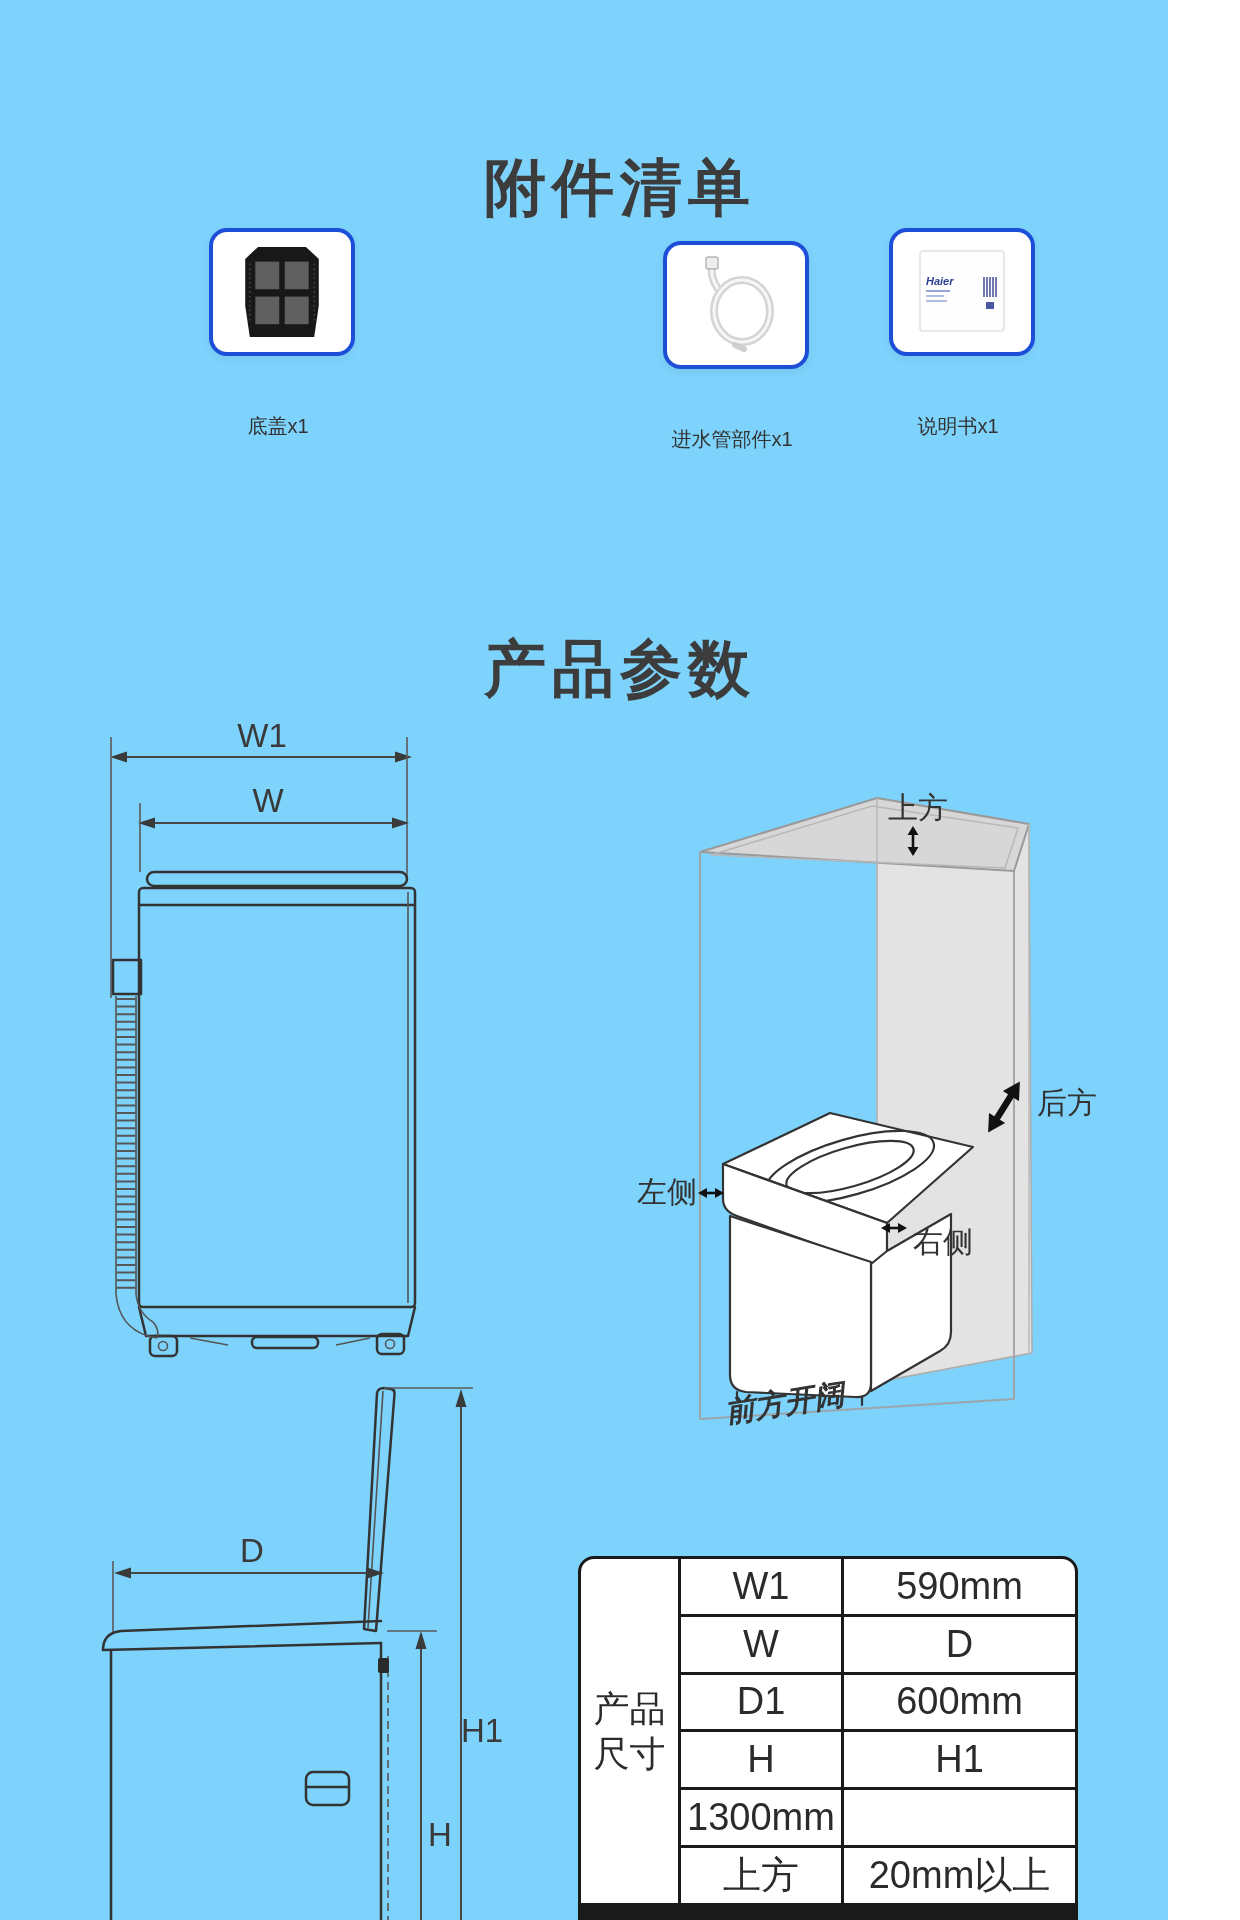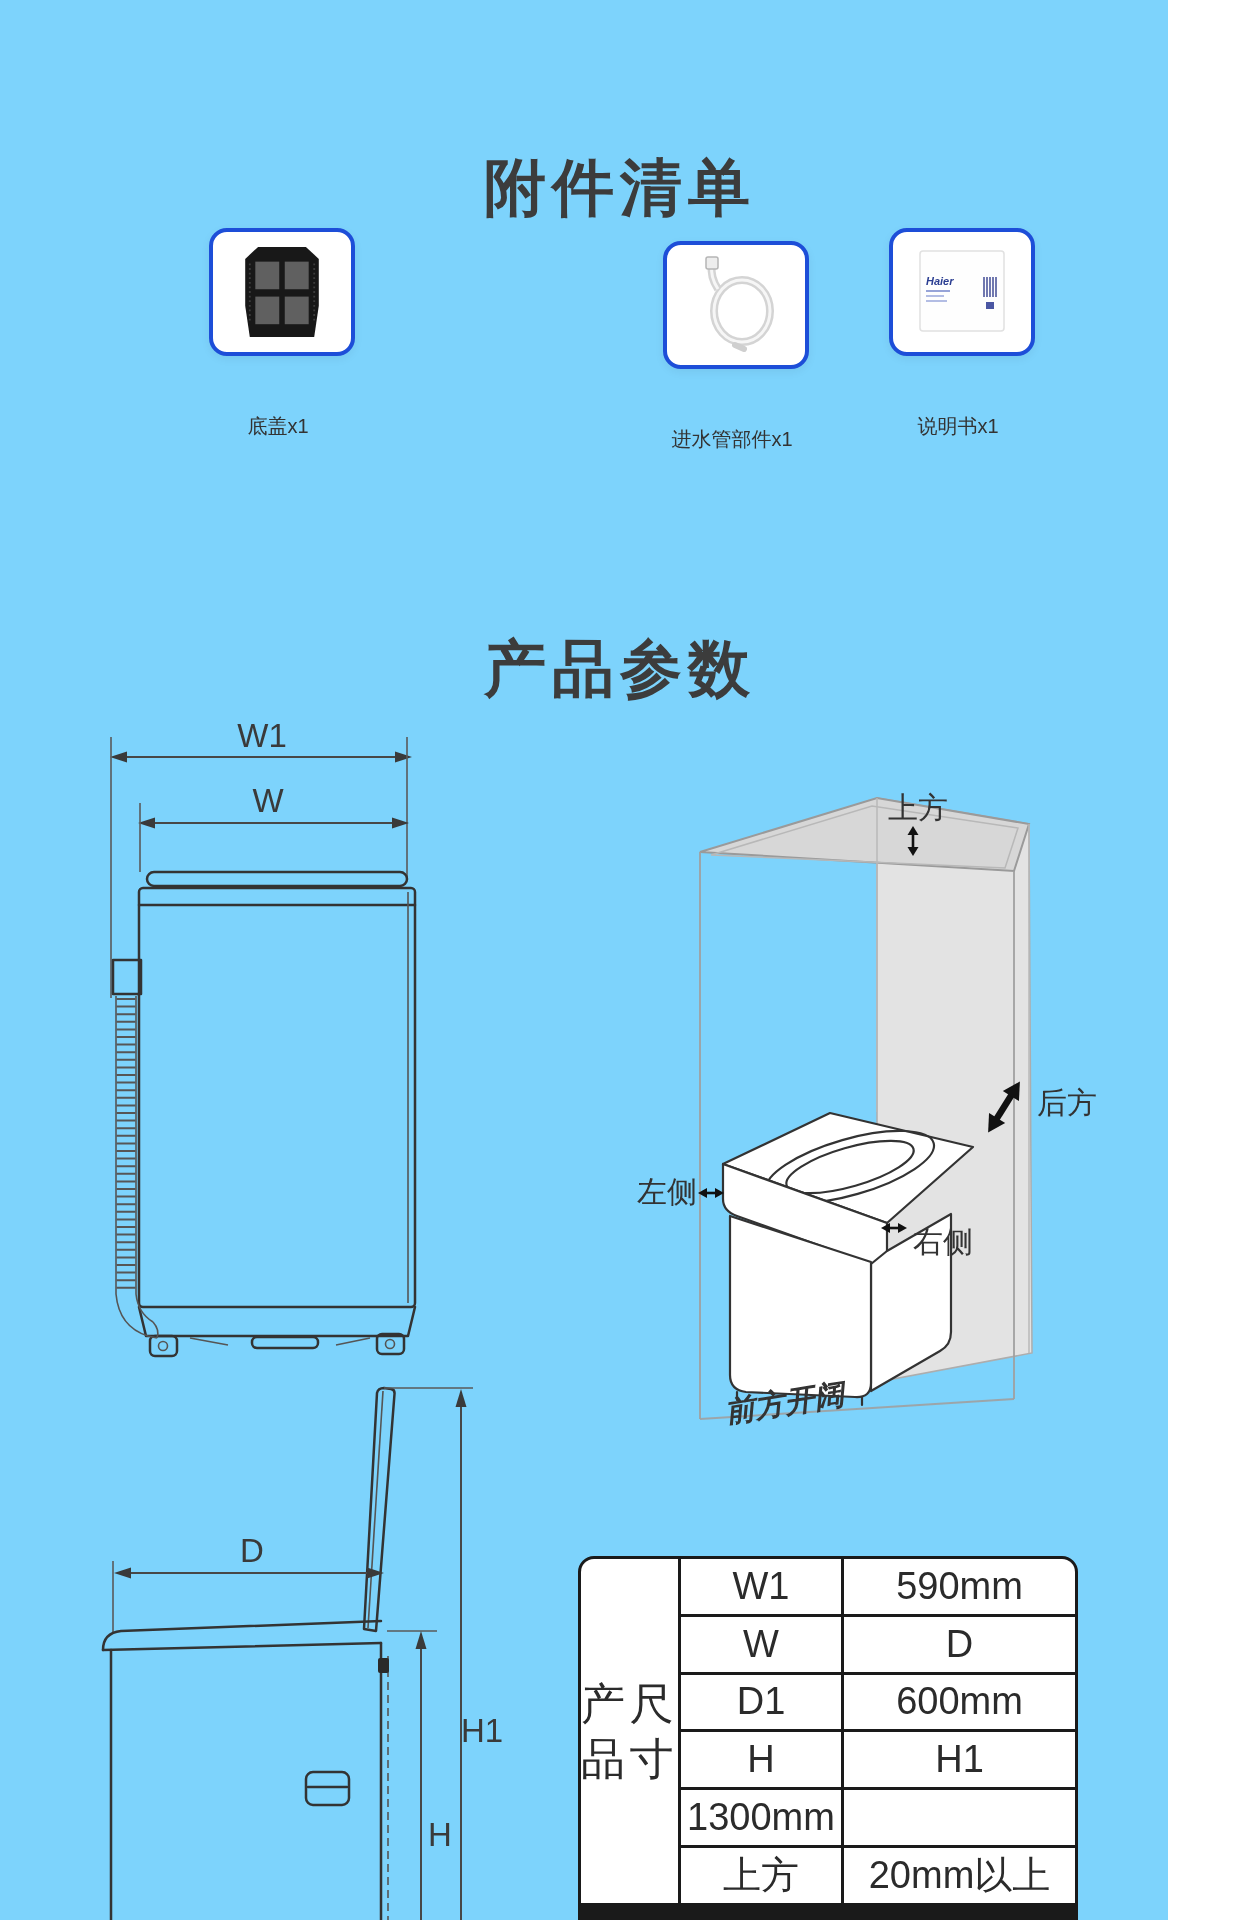--- a/index.html
+++ b/index.html
@@ -33,21 +33,21 @@
   .envlight{fill:none;stroke:#b8b8b8;stroke-width:1.5;}
   .mach{fill:#fff;stroke:#333;stroke-width:2.2;stroke-linejoin:round;stroke-linecap:round;}
   .machopen{fill:none;stroke:#333;stroke-width:2.2;stroke-linejoin:round;stroke-linecap:round;}
   .blackarrow{fill:#111;stroke:none;}
   
   .ptable{position:absolute;left:578px;top:1556px;width:500px;height:412px;box-sizing:border-box;
         display:grid;grid-template-columns:97px 160px auto;grid-auto-rows:54.8px;gap:3px;
         background:#1a1a1a;border:3px solid #1a1a1a;border-radius:16px;overflow:hidden;}
   .cell{background:#fff;display:flex;align-items:center;justify-content:center;
         font-size:38px;color:#2b2b2b;}
-  .cell.group{grid-row:1/7;grid-column:1;flex-direction:row;line-height:1.25;font-size:44px;}
+  .cell.group{grid-row:1/7;grid-column:1;flex-direction:column;line-height:1.25;font-size:36px;}
 </style>
 </head>
 <body>
 
 <div class="page">
 
   <h1 class="section-title t1">附件清单</h1>
 
   <div class="acc a1">
     <div class="card">

